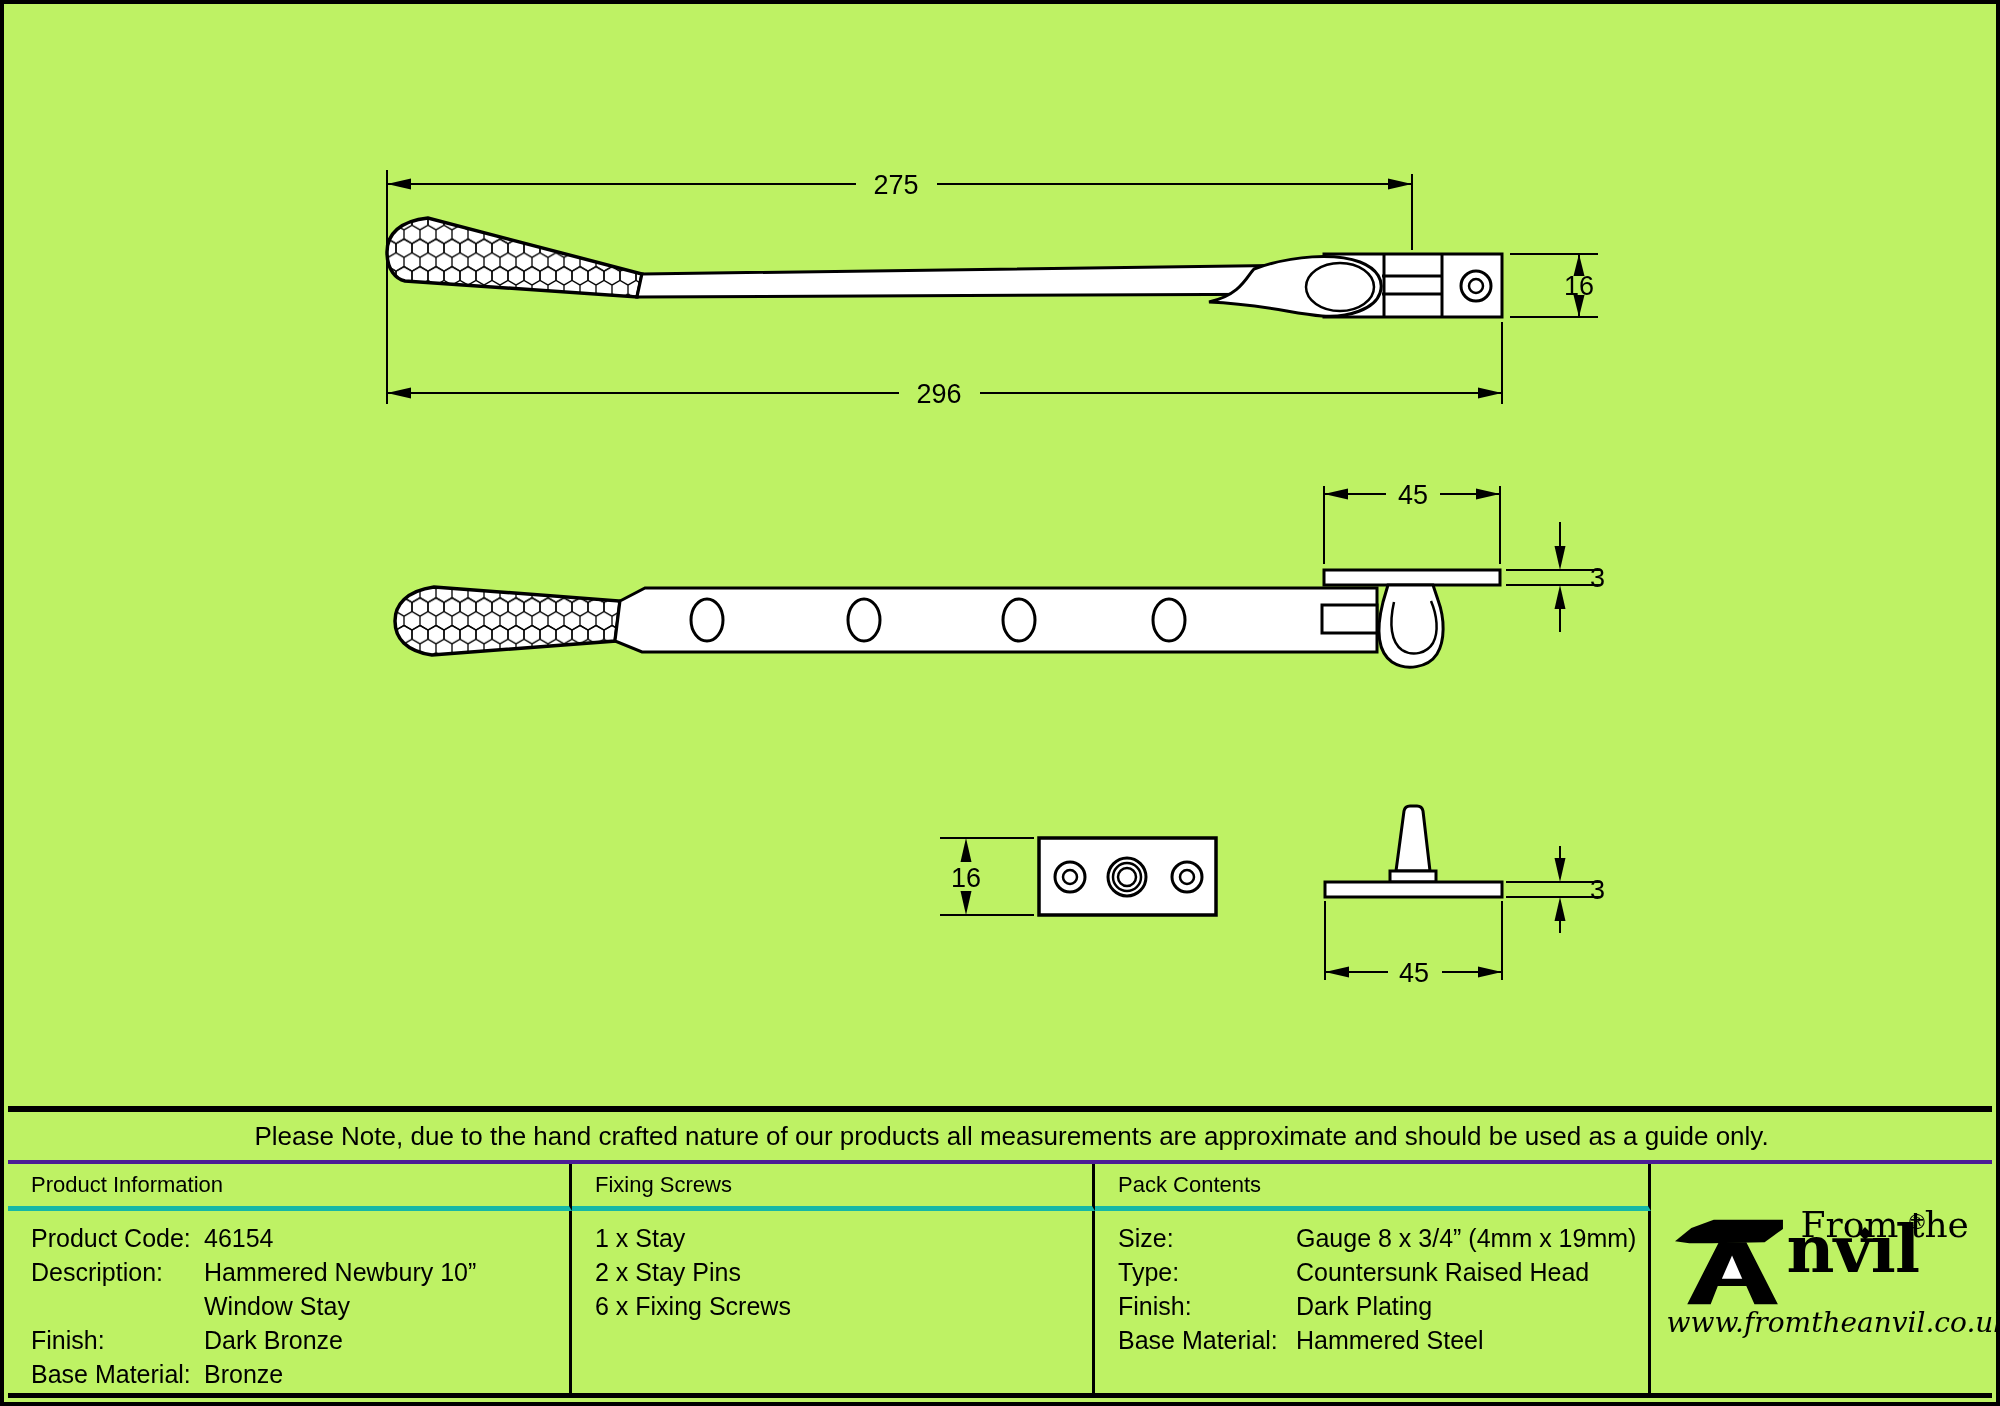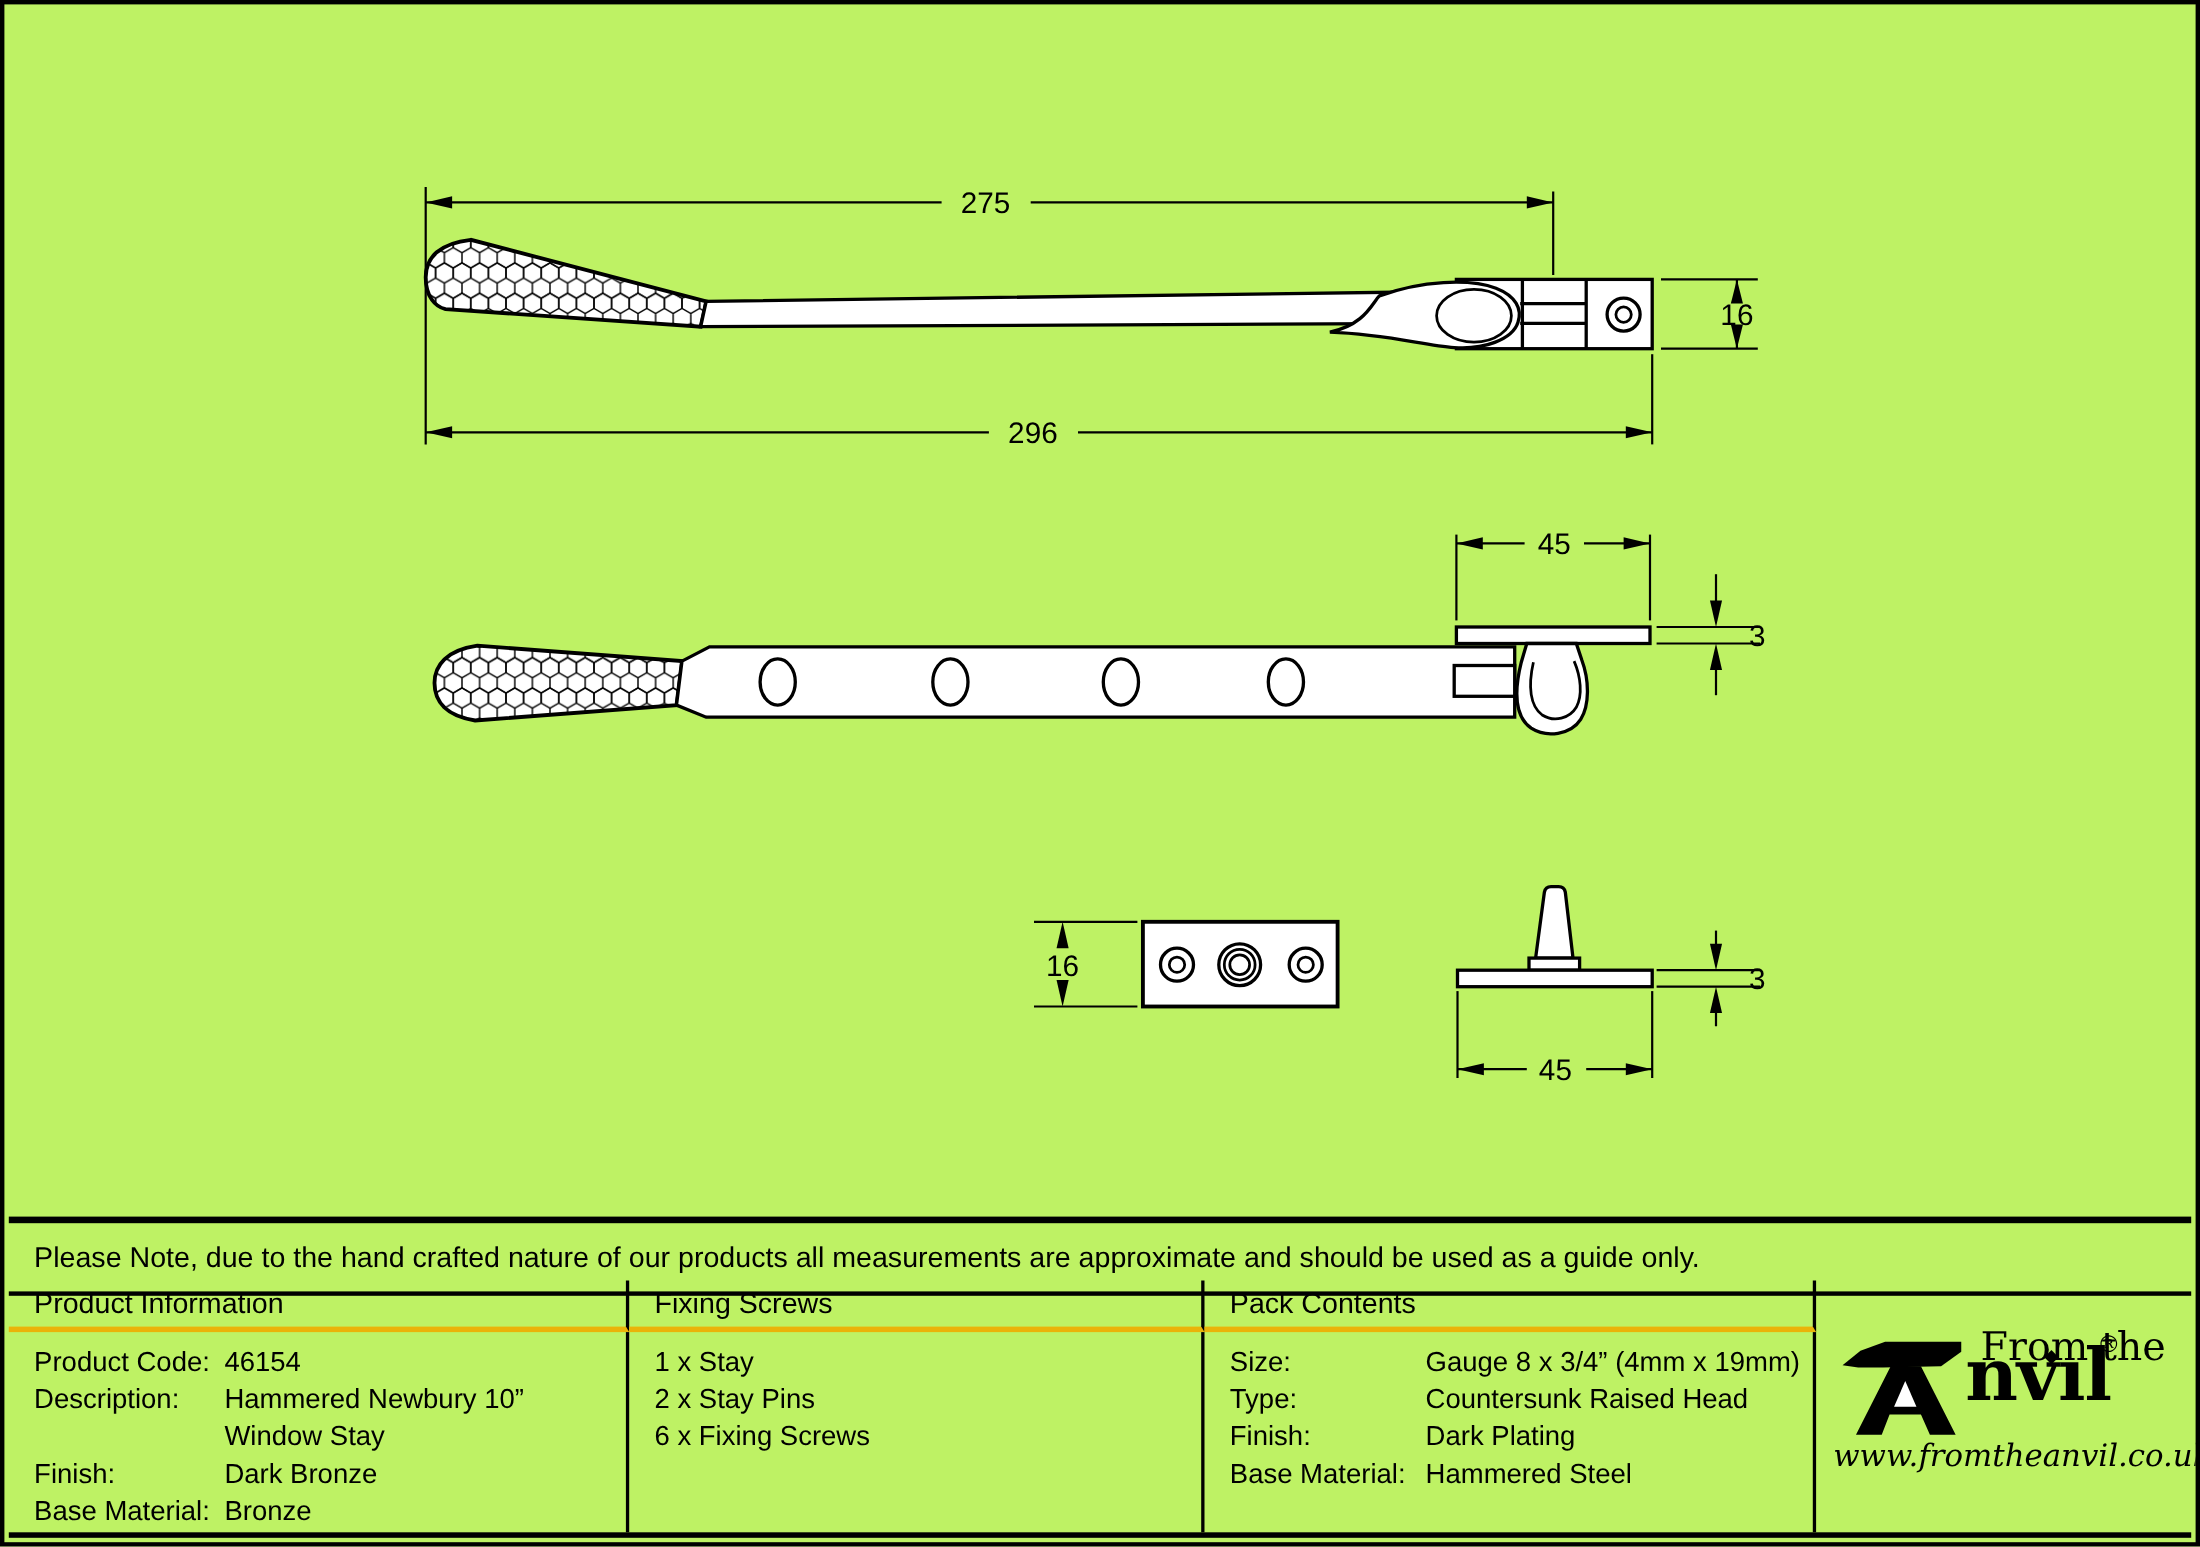--- a/index.html
+++ b/index.html
@@ -1,27 +1,27 @@
 <!DOCTYPE html>
 <html><head>
 <meta charset="utf-8">
 <style>
   html,body{margin:0;padding:0;background:#888;}
   .page{position:relative;width:2000px;height:1406px;background:#bef264;box-sizing:border-box;
         border:4px solid #000;font-family:"Liberation Sans",sans-serif;color:#000;overflow:hidden;}
   .drawing-area{position:absolute;left:4px;top:4px;width:1992px;height:1098px;}
   svg text{font-family:"Liberation Sans",sans-serif;font-size:27px;fill:#000;}
-  .note-bar{position:absolute;left:4px;right:4px;top:1102px;height:72px;box-sizing:border-box;
-            border-top:6px solid #000;border-bottom:4px solid #000000;display:flex;align-items:center;
-            padding-left:23px;font-size:26px;}
+  .note-bar{position:absolute;left:4px;right:4px;top:1102px;height:58px;box-sizing:border-box;
+            border-top:6px solid #000;border-bottom:4px solid #4c1d95;display:flex;align-items:center;
+            padding-left:23px;font-size:26px;justify-content:center;}
   .info-table{position:absolute;left:4px;right:4px;top:1160px;bottom:4px;display:grid;
               grid-template-columns:564px 523px 556px 349px;grid-template-rows:47px 1fr;
               box-sizing:border-box;border-bottom:5px solid #000;}
-  .hcell{box-sizing:border-box;border-bottom:5px solid #eab308;display:flex;align-items:center;
-         padding-left:23px;font-size:26px;}
+  .hcell{box-sizing:border-box;border-bottom:5px solid #14b8a6;display:flex;align-items:center;
+         padding-left:23px;font-size:22px;}
   .bcell{box-sizing:border-box;padding:10px 0 0 23px;font-size:25px;line-height:34px;}
   .col-divider{border-right:3px solid #000;}
   .spec-row{display:flex;}
   .spec-label{flex:0 0 173px;}
   .fs .spec-label{flex:0 0 178px;}
   .desc-value{width:355px;}
   .logo-cell{grid-column:4;grid-row:1/3;position:relative;}
   .logo-lockup{position:absolute;left:50%;top:50%;transform:translate(-50%,-54%);width:306px;height:138px;}
   .anvil-a{position:absolute;left:0;top:10px;}
   .from-the{position:absolute;left:128px;top:0;font-family:"DejaVu Serif",serif;font-size:36px;}

